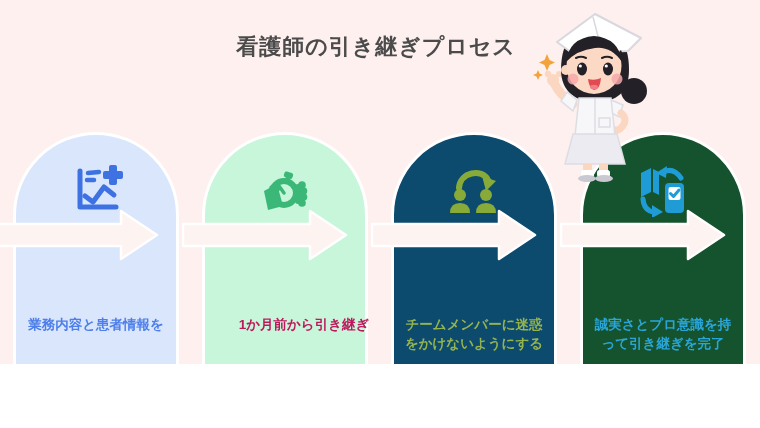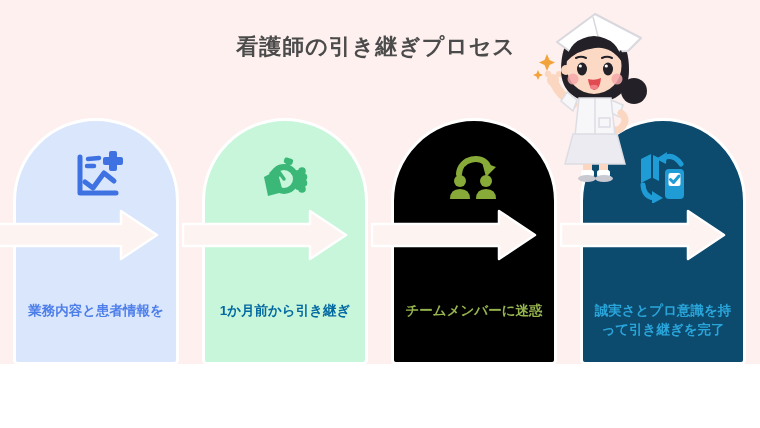--- a/index.html
+++ b/index.html
@@ -7,21 +7,21 @@
     position:relative; width:760px; height:364px;
     background:#fdf0ee; overflow:hidden;
     font-family:"Liberation Sans", sans-serif;
   }
   .title{
     position:absolute; top:32px; left:0; width:752px;
     text-align:center; font-size:22px; font-weight:bold;
     color:#4b4b4b; letter-spacing:1px;
   }
   .card{
-    position:absolute; top:118px; width:166px; height:247px;
+    position:absolute; top:132px; width:166px; height:247px;
     box-sizing:border-box; border:3px solid #ffffff;
     border-radius:86px 86px 5px 5px;
   }
   .card-1{left:13px;}  .card-2{left:202px;}
   .card-3{left:391px;} .card-4{left:580px;}
   .icon{
     position:absolute; top:26px; left:50%; transform:translateX(-50%);
     width:56px; height:56px;
   }
   .label{
@@ -66,42 +66,43 @@
         <line x1="27" y1="32" x2="22" y2="25" stroke="currentColor" stroke-width="3.5" stroke-linecap="round"></line>
         <rect x="27" y="11" width="9" height="6" rx="2" transform="rotate(18 31 14)" fill="currentColor"></rect>
         <line x1="31" y1="16" x2="30" y2="21" stroke="currentColor" stroke-width="4"></line>
         <rect x="38" y="23" width="7" height="20" rx="3" fill="currentColor"></rect>
         <circle cx="45" cy="24" r="3.8" fill="currentColor"></circle>
         <circle cx="46.5" cy="30" r="3.8" fill="currentColor"></circle>
         <circle cx="46.5" cy="36" r="3.8" fill="currentColor"></circle>
         <circle cx="45" cy="42" r="3.8" fill="currentColor"></circle>
       </svg>
     </div>
-    <div class="label" style="color: #0369a1;">
+    <div class="label" style="color: #be185d; padding-left: 19px;">
       <div>1か月前から引き継ぎ</div>
     </div>
   </div>
 
-  <div class="card card-3" style="background: #000000;">
+  <div class="card card-3" style="background: #0c4a6e;">
     <div class="icon" style="color: rgb(135, 170, 56);">
       <svg viewBox="0 0 56 56" width="56" height="56">
         <path d="M13 27 C 14 11, 36 7, 42 19" fill="none" stroke="currentColor" stroke-width="6" stroke-linecap="round"></path>
         <polygon points="36,15 50,20 40,30" fill="currentColor"></polygon>
         <circle cx="14" cy="34" r="6" fill="currentColor"></circle>
         <circle cx="40" cy="34" r="6" fill="currentColor"></circle>
         <path d="M4 52 Q4 42 14 42 Q24 42 24 52 Z" fill="currentColor"></path>
         <path d="M30 52 Q30 42 40 42 Q50 42 50 52 Z" fill="currentColor"></path>
       </svg>
     </div>
     <div class="label" style="color: rgb(149, 180, 77);">
       <div>チームメンバーに迷惑</div>
+      <div>をかけないようにする</div>
     </div>
   </div>
 
-  <div class="card card-4" style="background: #0c4a6e;">
+  <div class="card card-4" style="background: #14532d;">
     <div class="icon" style="color: rgb(31, 156, 213);">
       <svg viewBox="0 0 56 56" width="56" height="56">
         <polygon points="6,12 16,7 16,31 6,36" fill="currentColor"></polygon>
         <polygon points="18,8 24,11 24,34 18,31" fill="currentColor"></polygon>
         <path d="M46 17 Q38 6 29 11" fill="none" stroke="currentColor" stroke-width="5" stroke-linecap="round"></path>
         <polygon points="21,12 32,5 31,17" fill="currentColor"></polygon>
         <path d="M8 38 Q9 50 19 51" fill="none" stroke="currentColor" stroke-width="5" stroke-linecap="round"></path>
         <polygon points="17,44 28,51 17,57" fill="currentColor"></polygon>
         <rect x="30" y="22" width="19" height="30" rx="4" fill="currentColor"></rect>
         <rect x="33.5" y="26" width="12" height="13" rx="2" fill="#ffffff"></rect>

